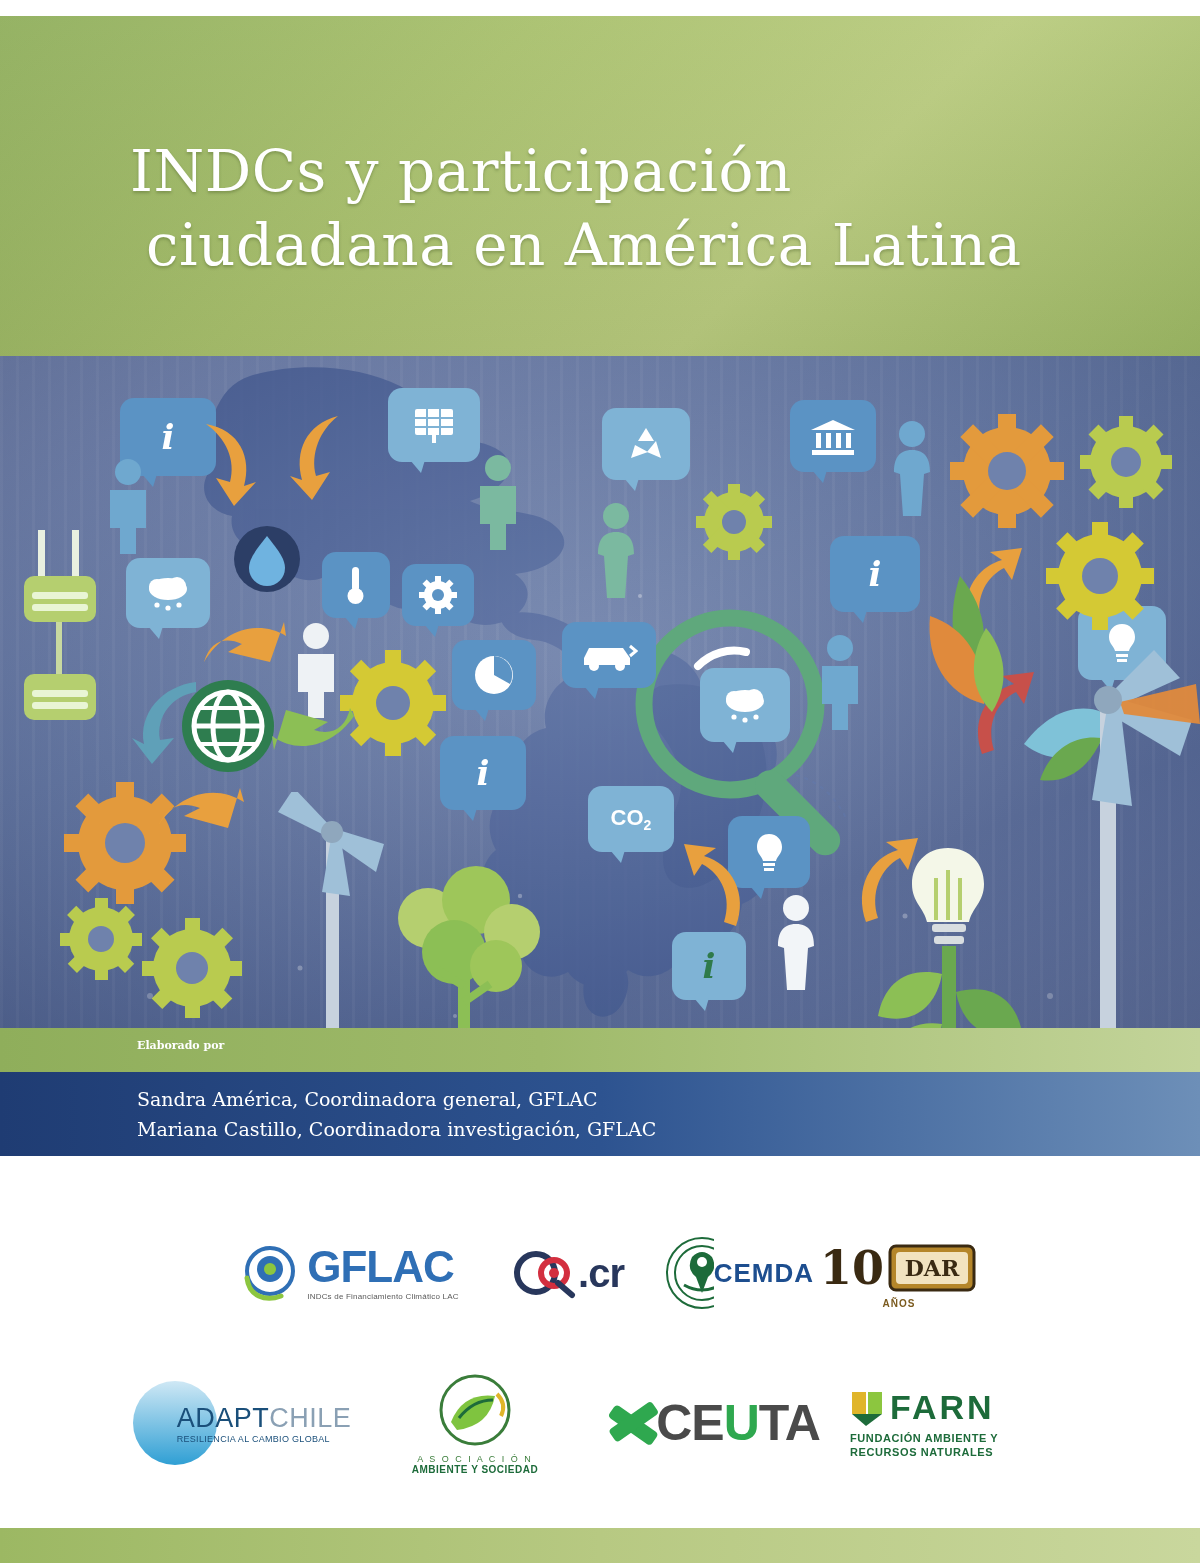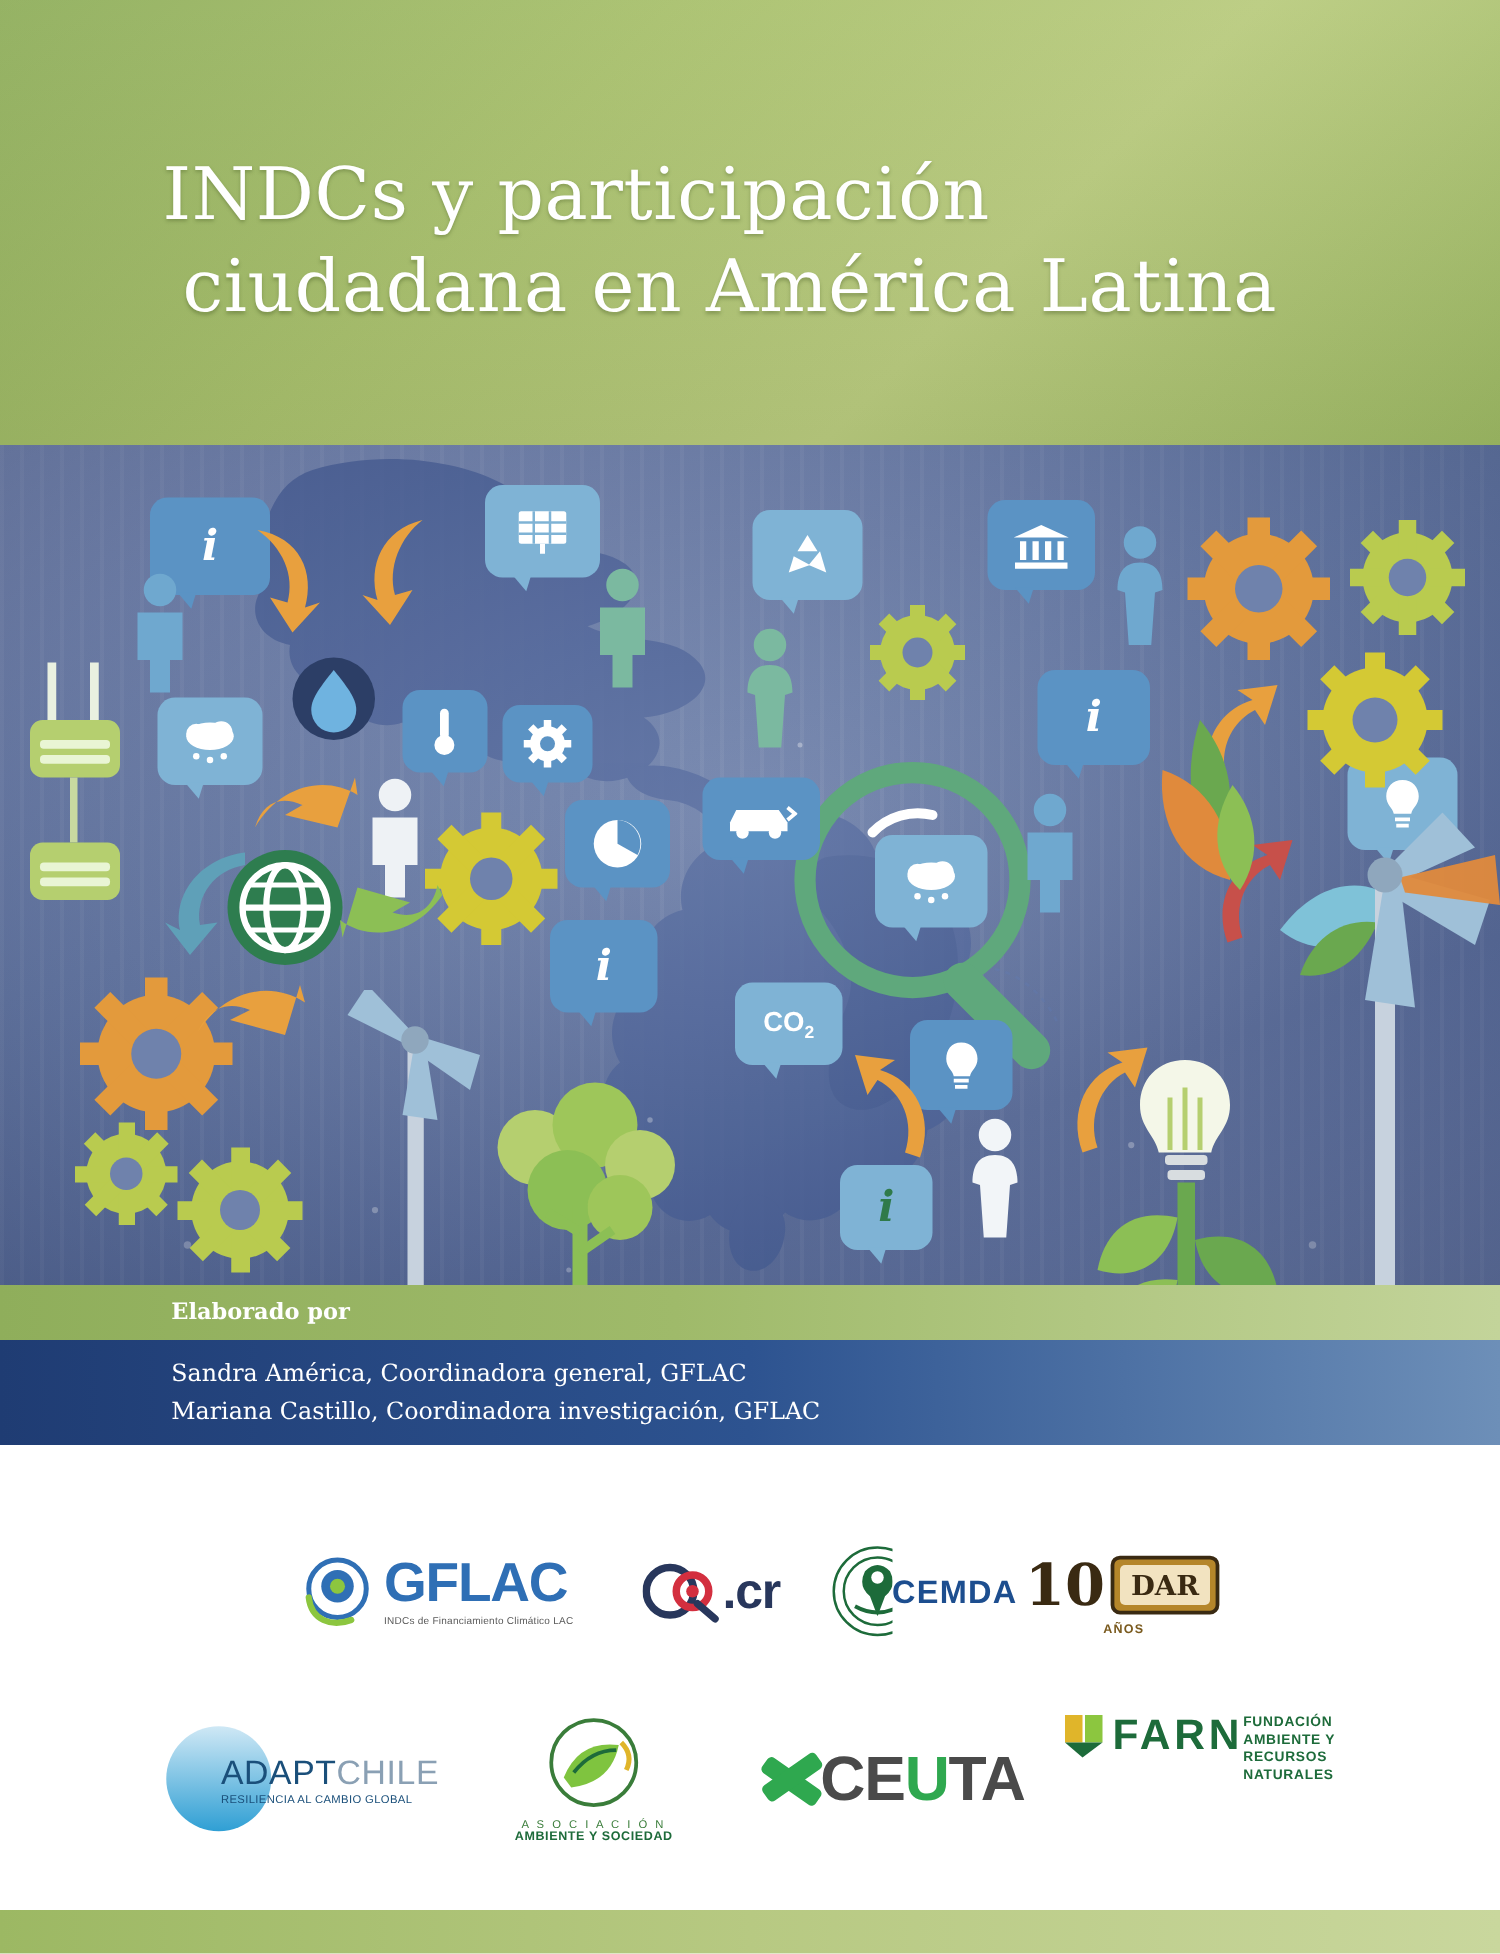--- a/index.html
+++ b/index.html
@@ -12,21 +12,21 @@
     position: relative;
     width: 1200px;
     height: 1563px;
     overflow: hidden;
     background: #ffffff;
   }
 
   
   .header {
     position: absolute;
-    left: 0; top: 0;
+    left: 0; top: 16px;
     width: 1200px; height: 356px;
     background: linear-gradient(135deg, #8fae5b 0%, #a8c06c 35%, #b9cb7e 65%, #9cb863 100%);
     text-decoration: underline;
   }
   .header::after {
     content: "";
     position: absolute; left: 0; top: 0; right: 0; bottom: 0;
     background: linear-gradient(180deg, rgba(255,255,255,0.06) 0%, rgba(0,0,0,0.05) 100%);
   }
   .title-block {
@@ -94,21 +94,21 @@
     position: absolute;
     left: 0; top: 1028px;
     width: 1200px; height: 44px;
     background: linear-gradient(90deg, #8fae5b 0%, #9fba6a 45%, #c3d49a 100%);
   }
   .band-top .lbl {
     position: absolute;
     left: 137px; top: 11px;
     font-family: "DejaVu Serif", serif;
     font-weight: bold;
-    font-size: 18px;
+    font-size: 11px;
     color: #ffffff;
   }
   .band-main {
     position: absolute;
     left: 0; top: 1072px;
     width: 1200px; height: 84px;
     background: linear-gradient(90deg, #1f3c73 0%, #2d5390 50%, #6d8fb8 100%);
   }
   .band-main .author {
     position: absolute;
@@ -760,21 +760,21 @@
               <rect x="8" y="24" width="52" height="15" rx="4" transform="rotate(35 31 31)"></rect>
               <rect x="8" y="24" width="52" height="15" rx="4" transform="rotate(-35 31 31)"></rect>
             </g>
           </svg>
           <span class="ceuta-text" style="margin-left:-6px;">
             <span>CE</span><span class="ceuta-u">U</span><span>TA</span>
           </span>
         </div>
       </div>
 
-      <div class="logo-cell" style="width:250px; flex-direction:row; align-items:flex-start;">
+      <div class="logo-cell" style="width:250px; flex-direction:column; align-items:flex-start;">
         <div style="display:flex; align-items:center;">
           <svg width="36" height="40">
             <rect x="2" y="4" width="14" height="22" fill="#e0b52a"></rect>
             <rect x="18" y="4" width="14" height="22" fill="#8cc63f"></rect>
             <path d="M2 26 l14 12 l16 -12 z" fill="#1d6b3a"></path>
           </svg>
           <span class="farn-word" style="margin-left:4px;">FARN</span>
         </div>
         <div class="farn-sub" style="margin-top:3px;">
           <div>FUNDACIÓN AMBIENTE Y</div>

